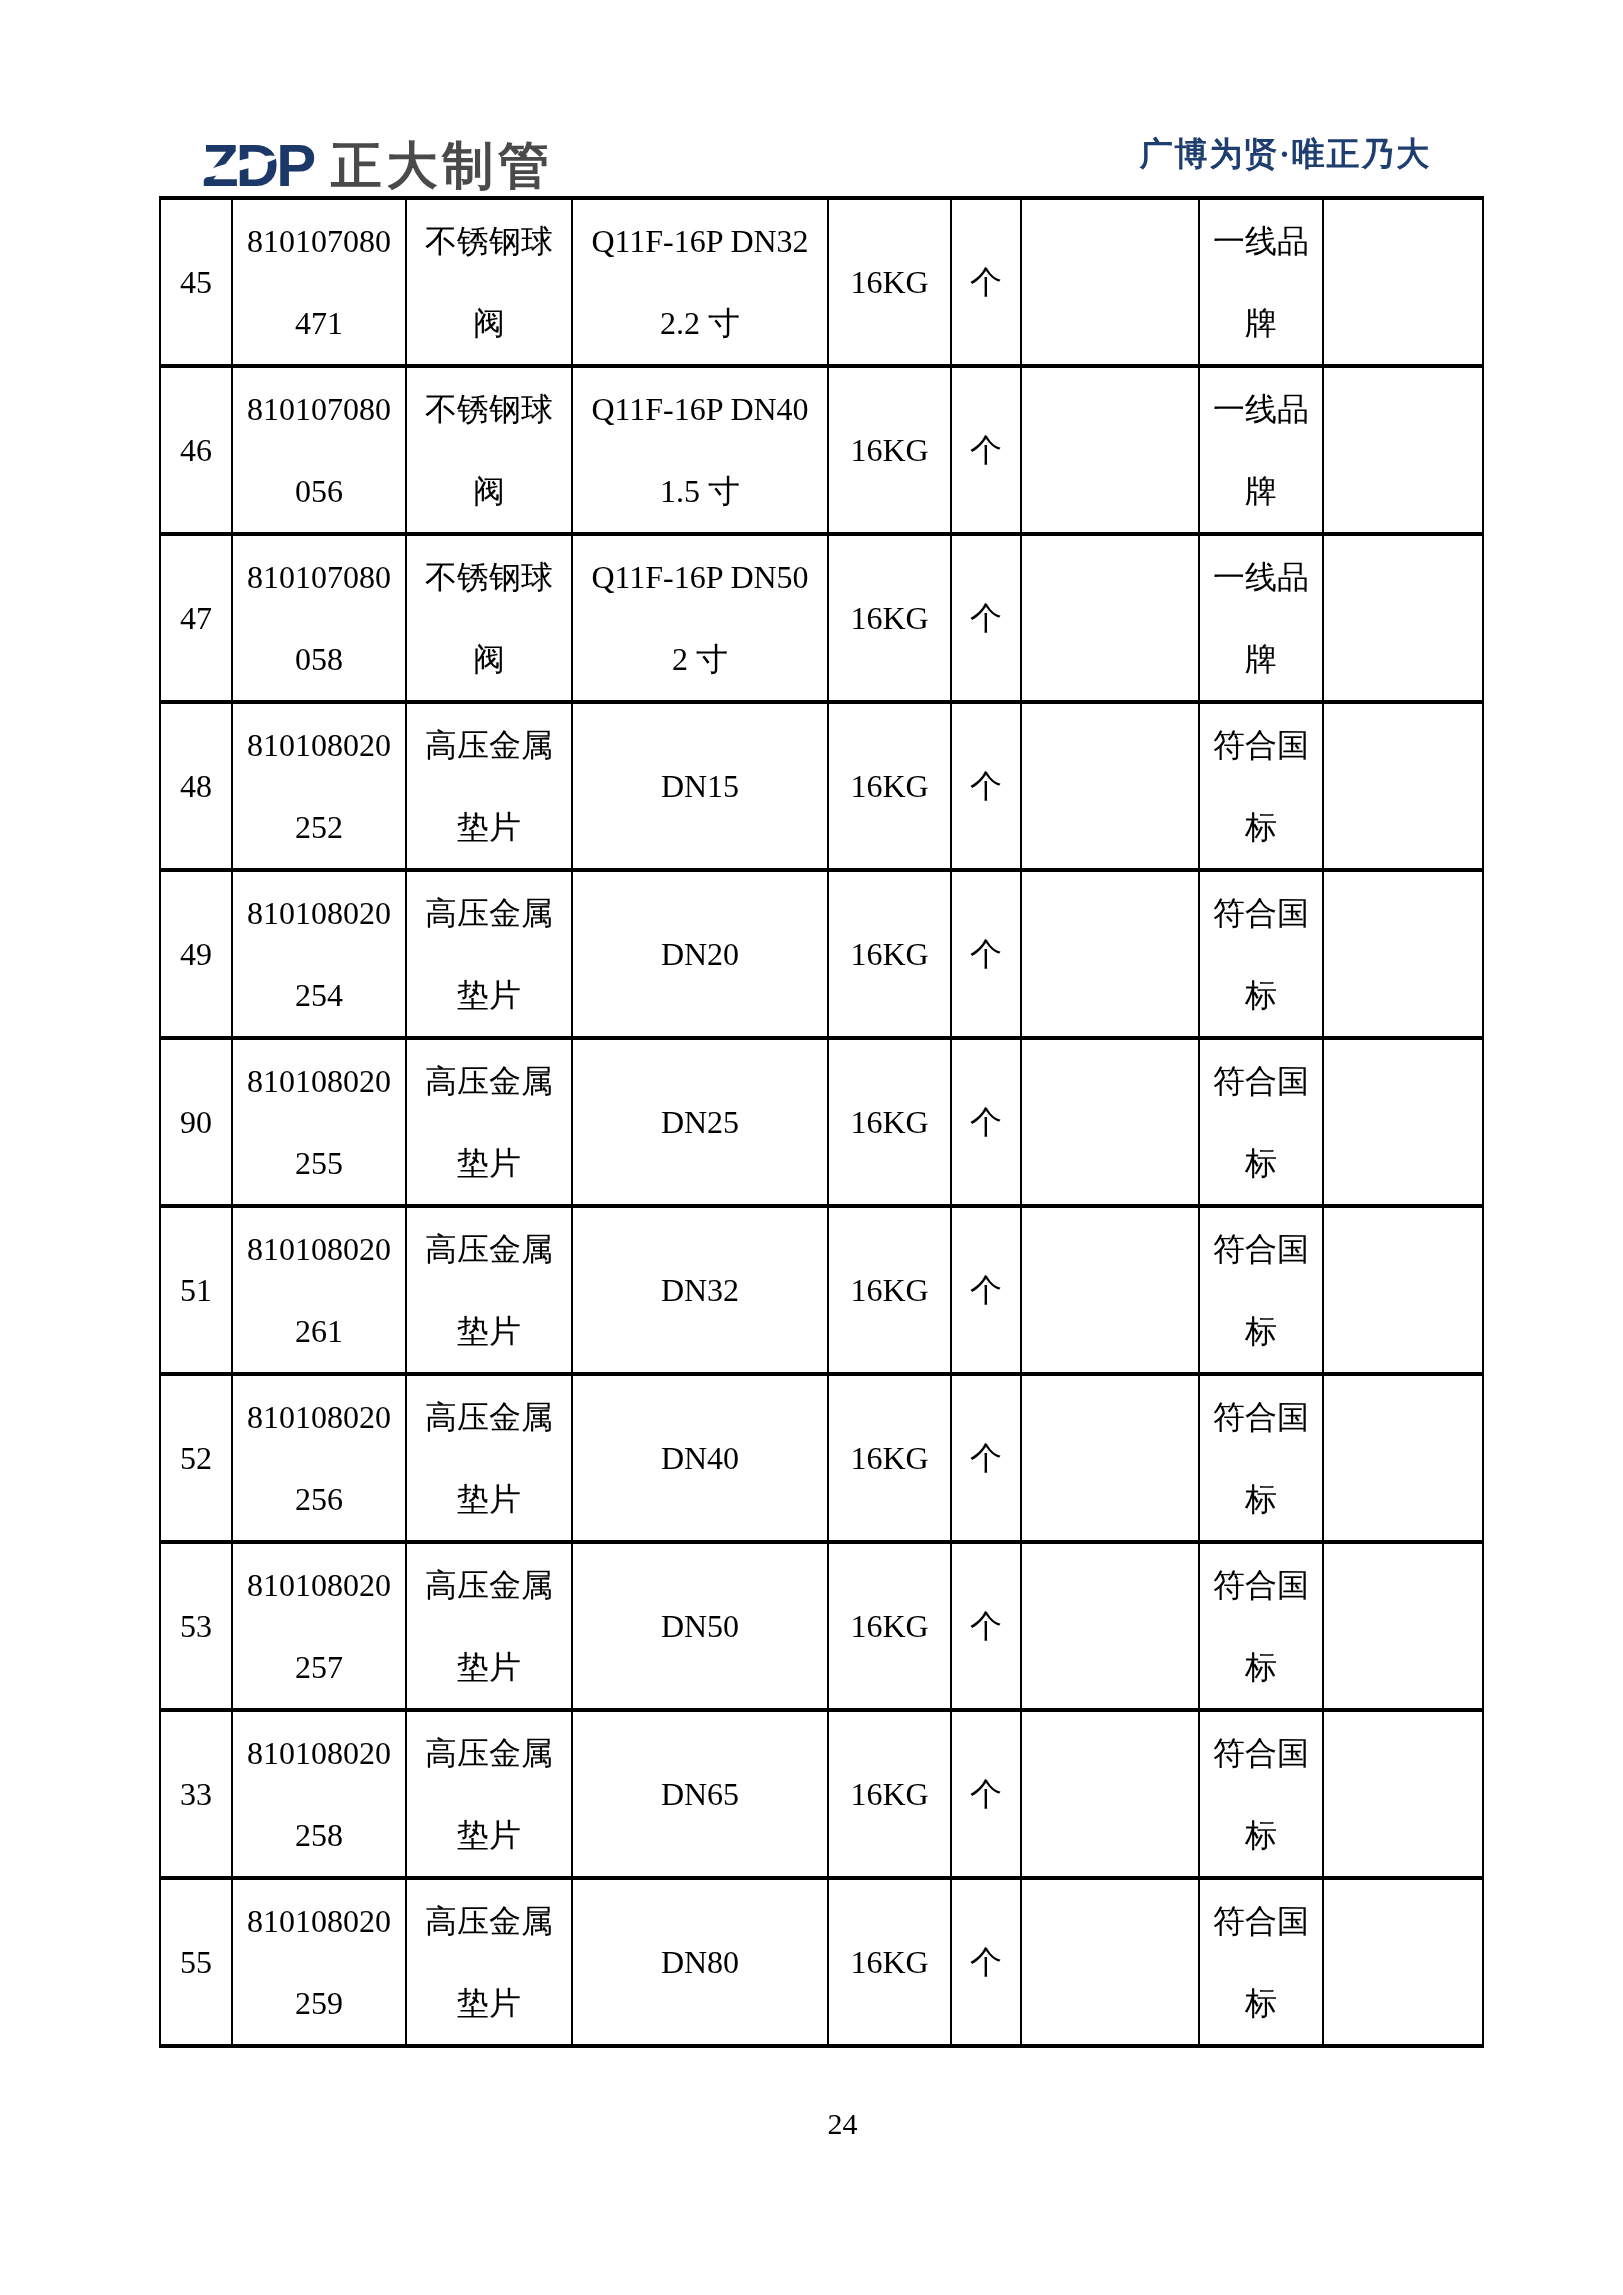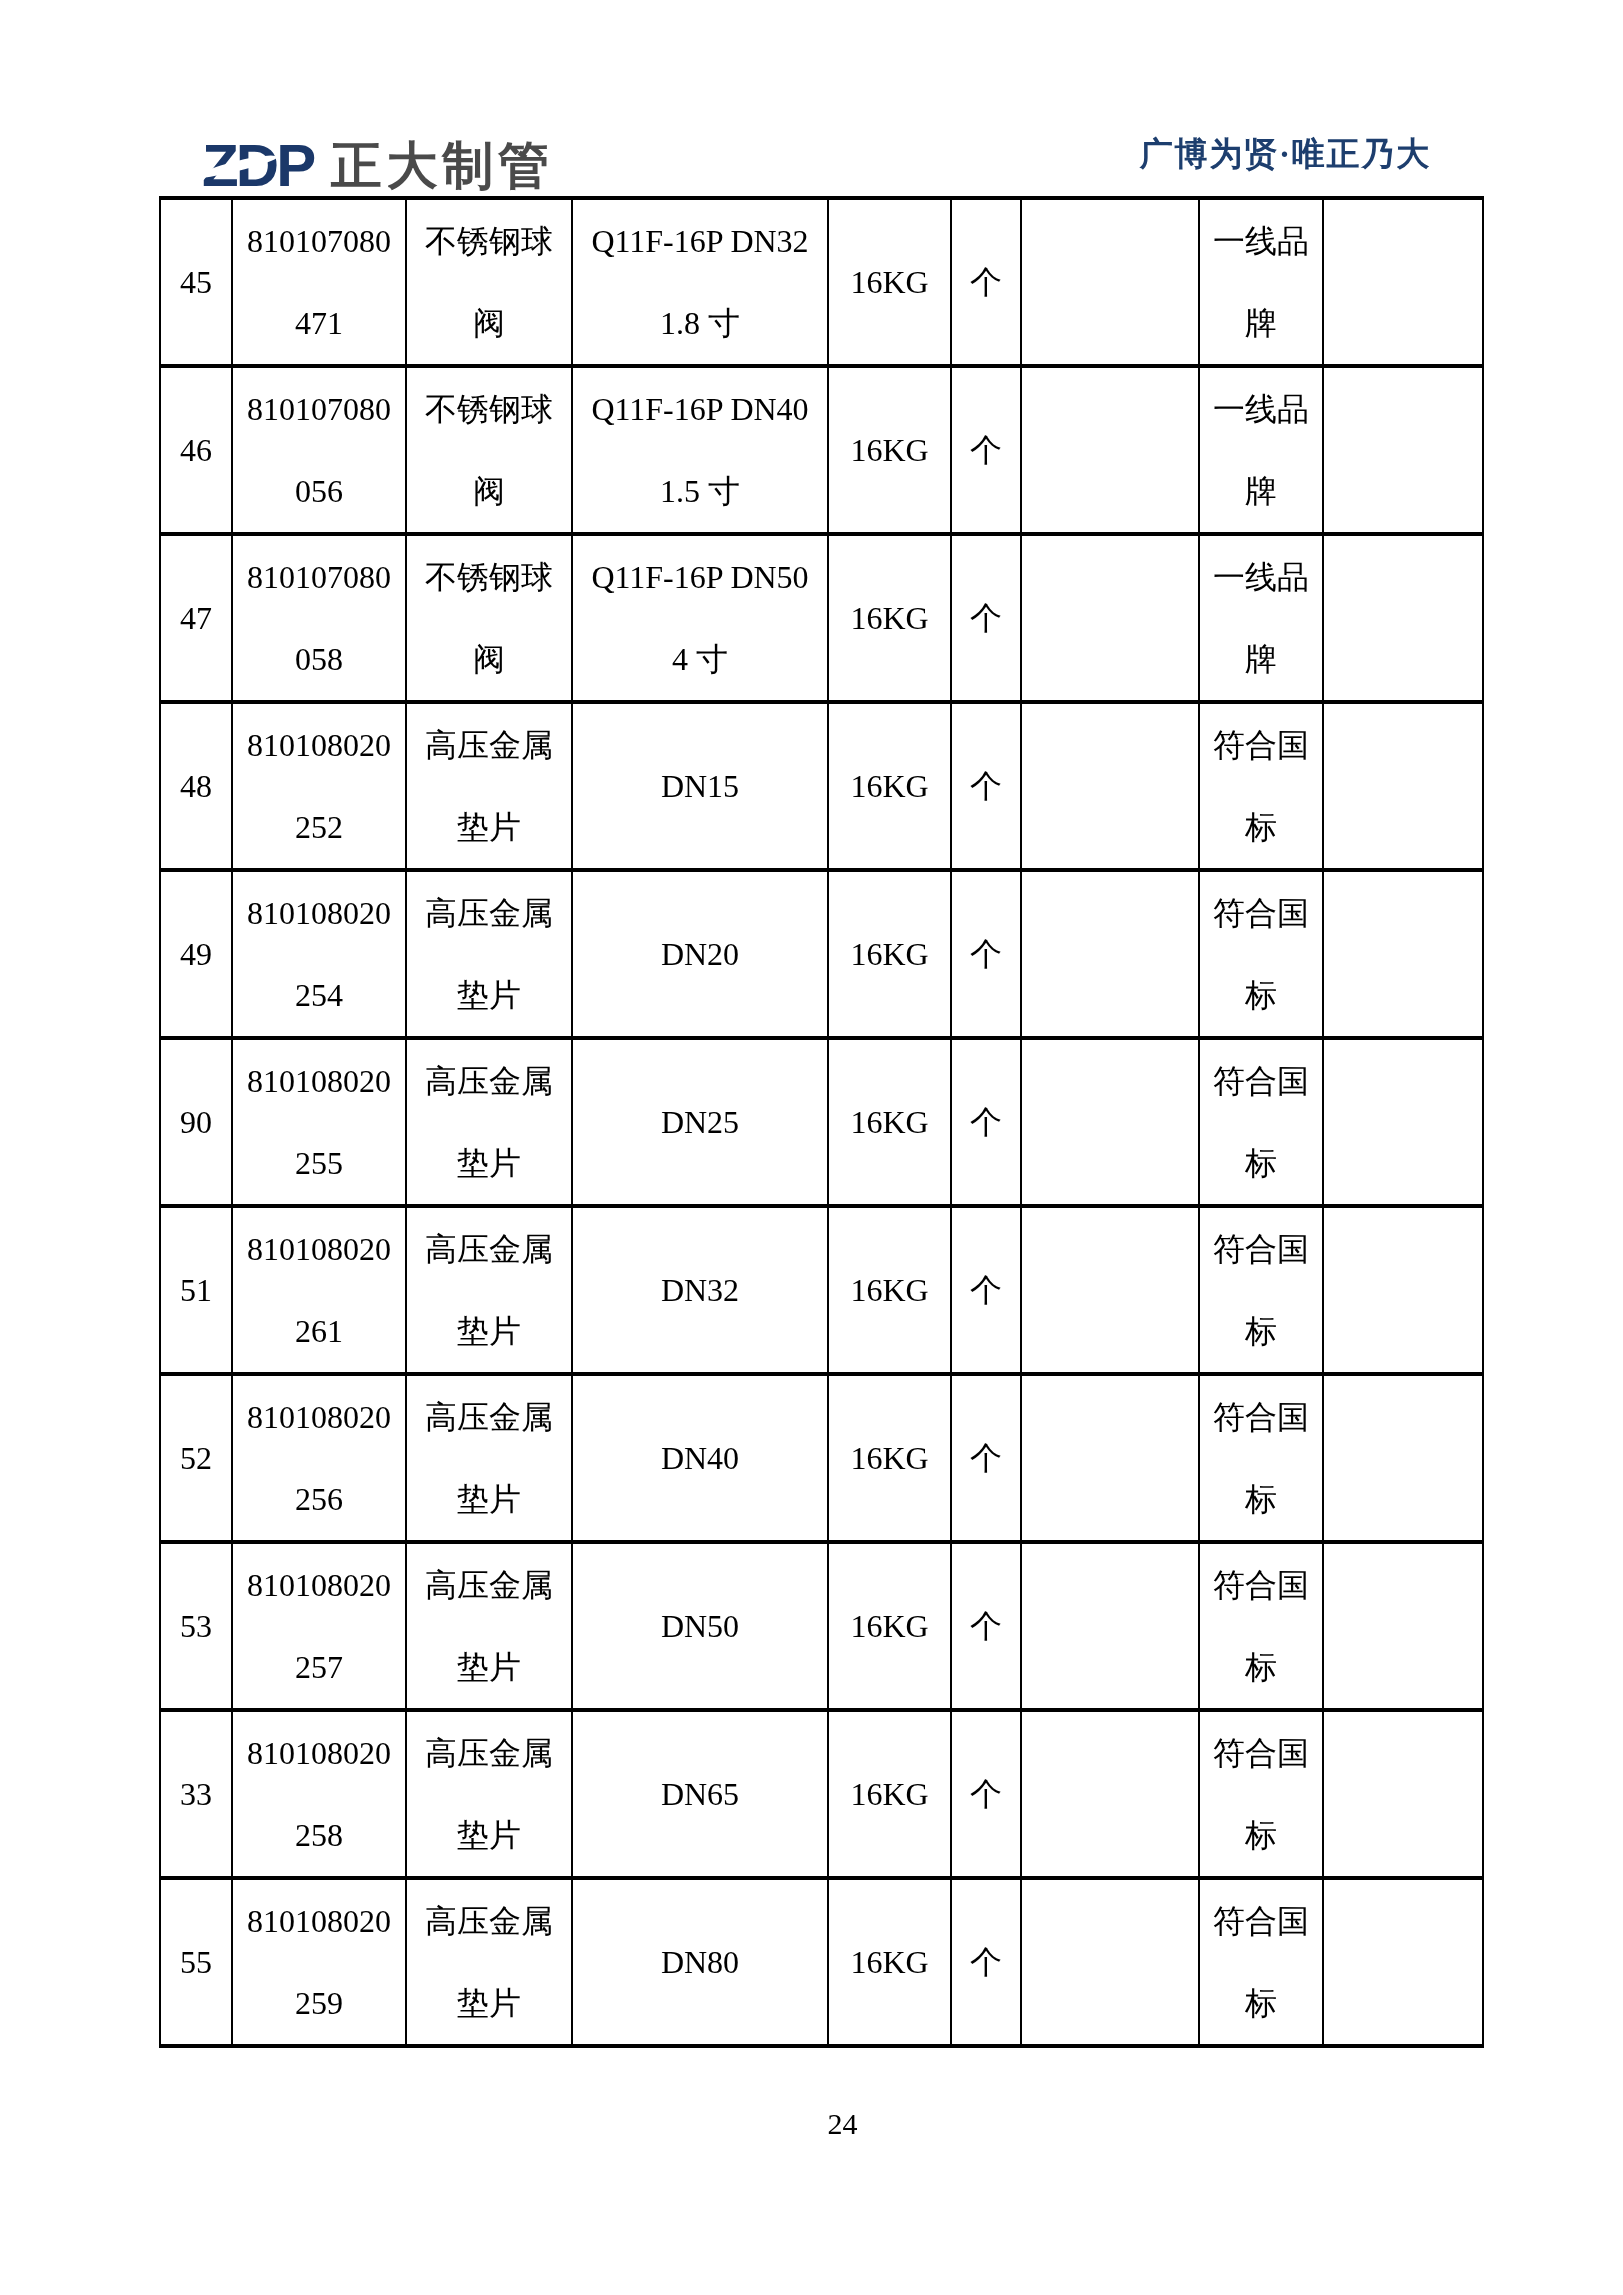--- a/index.html
+++ b/index.html
@@ -80,21 +80,21 @@
       <col style="width:160px">
   </colgroup>
   <tbody id="table-body">
       <tr>
     <td>45</td>
     <td>810107080
 471</td>
     <td>不锈钢球
 阀</td>
     <td>Q11F-16P DN32
-1.8 寸</td>
+2.2 寸</td>
     <td>16KG</td>
     <td>个</td>
     <td></td>
     <td>一线品
 牌</td>
     <td></td>
   </tr>
       <tr>
     <td>46</td>
     <td>810107080
@@ -110,21 +110,21 @@
 牌</td>
     <td></td>
   </tr>
       <tr>
     <td>47</td>
     <td>810107080
 058</td>
     <td>不锈钢球
 阀</td>
     <td>Q11F-16P DN50
-4 寸</td>
+2 寸</td>
     <td>16KG</td>
     <td>个</td>
     <td></td>
     <td>一线品
 牌</td>
     <td></td>
   </tr>
       <tr>
     <td>48</td>
     <td>810108020

